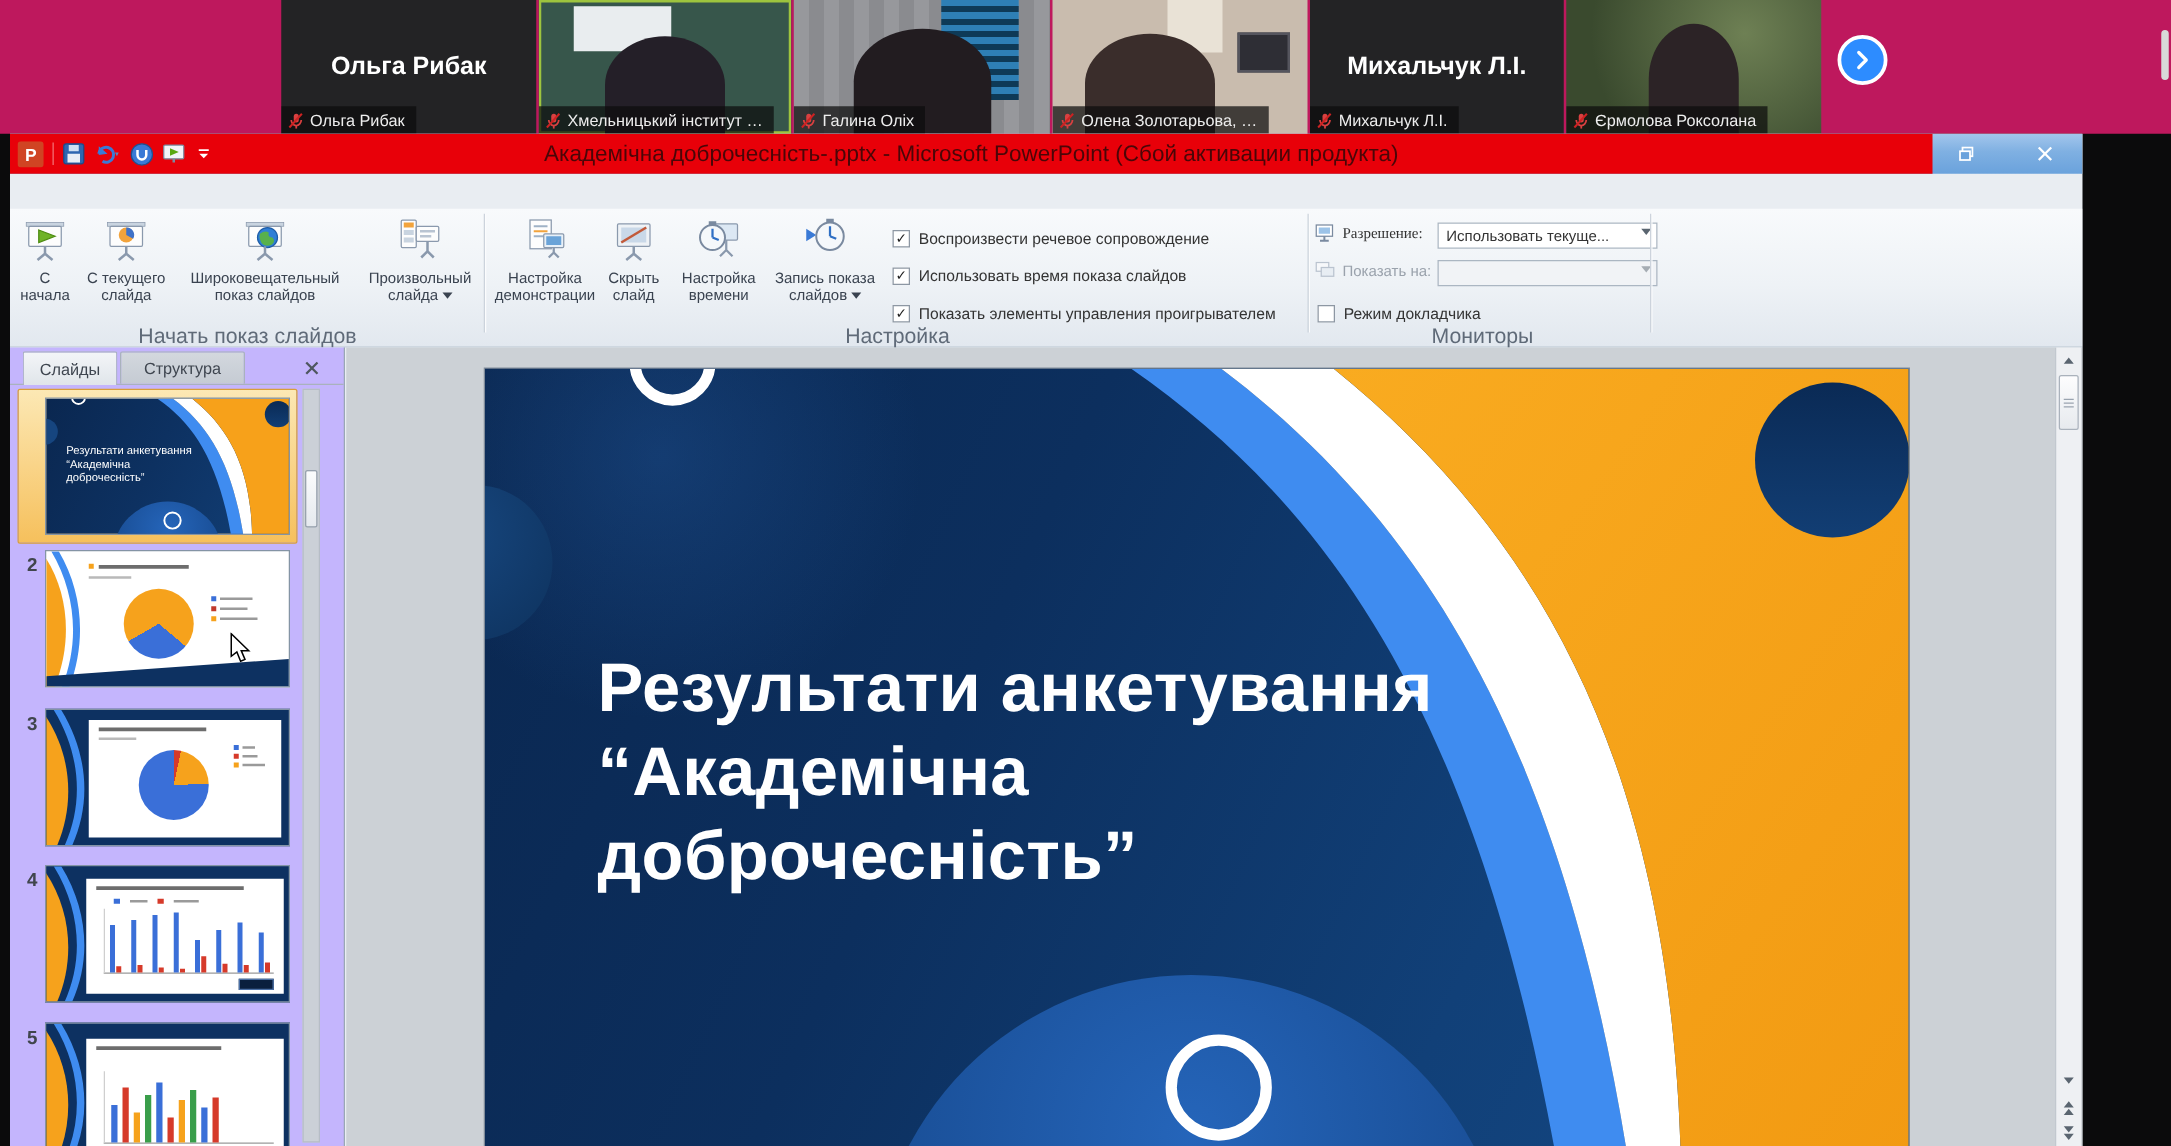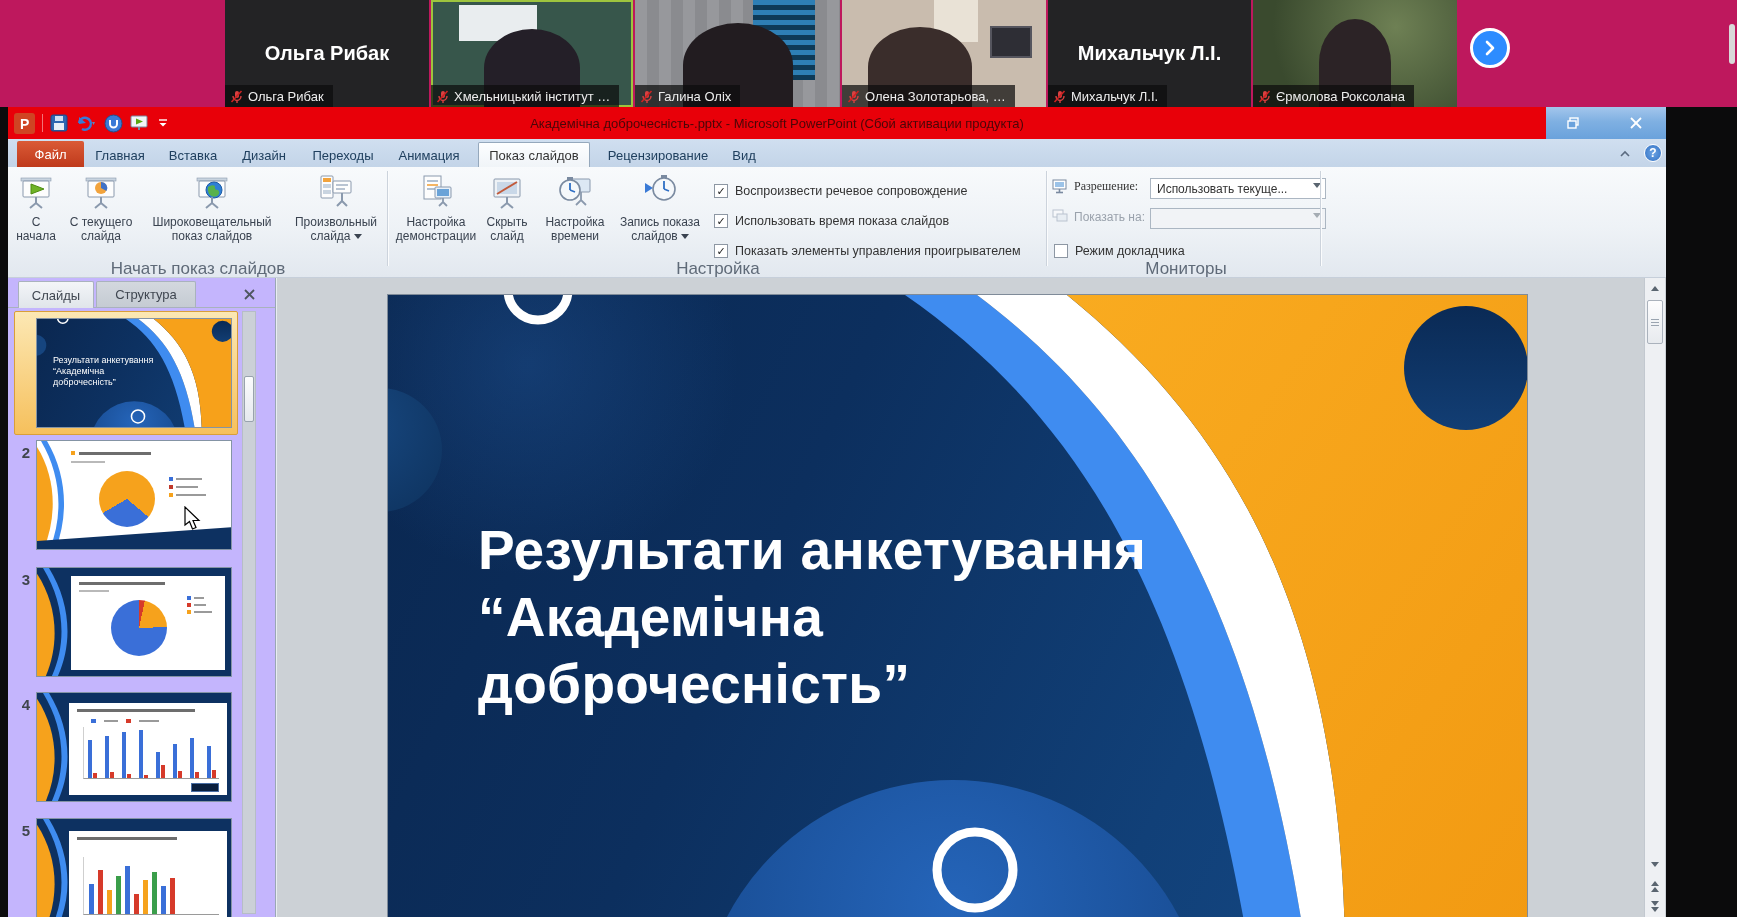--- a/index.html
+++ b/index.html
@@ -23,21 +23,21 @@
 
   
   .ppt{position:absolute;left:8px;top:107px;width:1658px;height:810px;background:#e9edf2;overflow:hidden;}
 
   .tbar{position:absolute;left:0;top:0;width:100%;height:32px;
         background:linear-gradient(#a3c6ec,#7fb0e2 45%,#6aa2dc);}
   .tbar-red{position:absolute;left:0;top:0;width:1538px;height:32px;background:#e80009;}
   .qat{position:absolute;left:6px;top:4px;display:flex;align-items:center;gap:7px;height:24px;}
   .qico{display:flex;align-items:center;justify-content:center;}
   .t-title{position:absolute;left:160px;right:160px;top:0;height:32px;display:flex;align-items:center;
-           justify-content:center;font-size:13px;color:#4a0608;}
+           justify-content:center;font-size:18px;color:#4a0608;}
   .wbtn{position:absolute;top:4px;width:34px;height:23px;display:flex;align-items:center;justify-content:center;
         color:#fff;font-size:13px;}
   .wbtn.restore{left:1548px;} .wbtn.close{left:1611px;}
 
   .tabrow{position:absolute;left:0;top:32px;width:100%;height:28px;
           background:linear-gradient(#d0dff0,#c3d4e8);}
   .ftab{position:absolute;left:9px;top:2px;width:67px;height:26px;border-radius:2px 2px 0 0;
         background:linear-gradient(#da5a36,#bf3a1c);color:#fff;font-size:13px;
         display:flex;align-items:center;justify-content:center;}
   .rtab{position:absolute;top:5px;height:23px;display:flex;align-items:center;justify-content:center;
@@ -279,37 +279,20 @@
           </svg>
       </div>
       <div class="wbtn close">
         <svg width="12" height="12">
             <line x1="1" y1="1" x2="11" y2="11" stroke="#fff" stroke-width="1.8"></line>
             <line x1="11" y1="1" x2="1" y2="11" stroke="#fff" stroke-width="1.8"></line>
           </svg>
       </div>
     </div>
 
-    <div class="tabrow">
-      <div class="ftab">Файл</div>
-      <div class="rtab" style="left:78px;width:68px;">Главная</div>
-      <div class="rtab" style="left:152px;width:66px;">Вставка</div>
-      <div class="rtab" style="left:224px;width:64px;">Дизайн</div>
-      <div class="rtab" style="left:294px;width:82px;">Переходы</div>
-      <div class="rtab" style="left:382px;width:78px;">Анимация</div>
-      <div class="rtab active" style="left:470px;width:112px;">Показ слайдов</div>
-      <div class="rtab" style="left:590px;width:120px;">Рецензирование</div>
-      <div class="rtab" style="left:714px;width:44px;">Вид</div>
-      <div class="rib-collapse">
-        <svg width="10" height="8">
-            <polyline points="1,6 5,2 9,6" fill="none" stroke="#5b6b80" stroke-width="1.6"></polyline>
-          </svg>
-      </div>
-      <div class="rib-help">?</div>
-    </div>
 
     <div class="ribbon">
 
       <div class="bigbtn" style="left:2px;width:52px;">
         <span class="ico">
           <svg width="38" height="40">
               <rect x="4" y="5" width="30" height="3" fill="#c9d4e0" stroke="#8a99ad" stroke-width=".6"></rect>
               <rect x="6" y="8" width="26" height="16" rx="1" fill="#fdfdfd" stroke="#8a99ad"></rect>
               <path d="M14 11 L27 16 L14 21 Z" fill="#6fb327" stroke="#4e8c12"></path>
               <path d="M19 24 V31 M13 35 L19 30 L25 35" stroke="#8a99ad" stroke-width="2" fill="none"></path>

